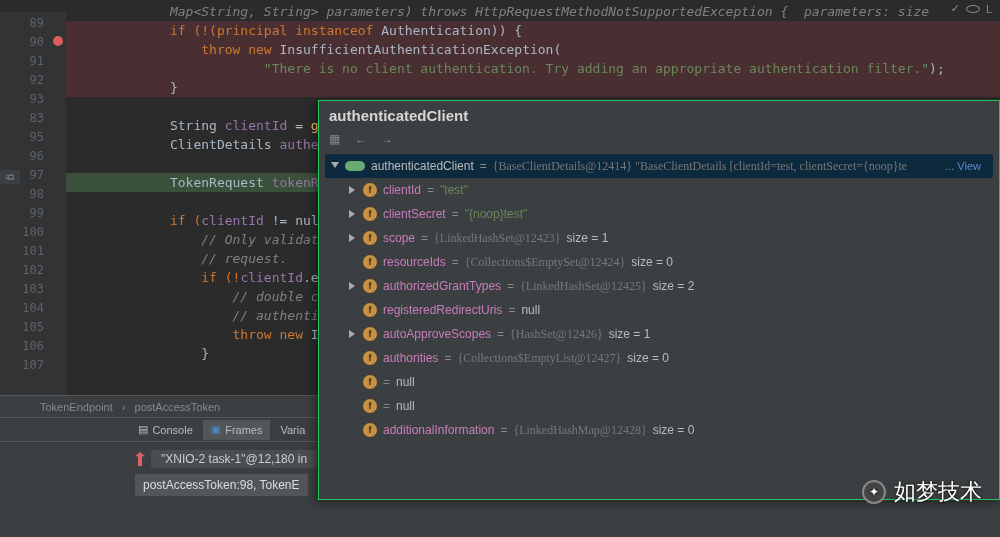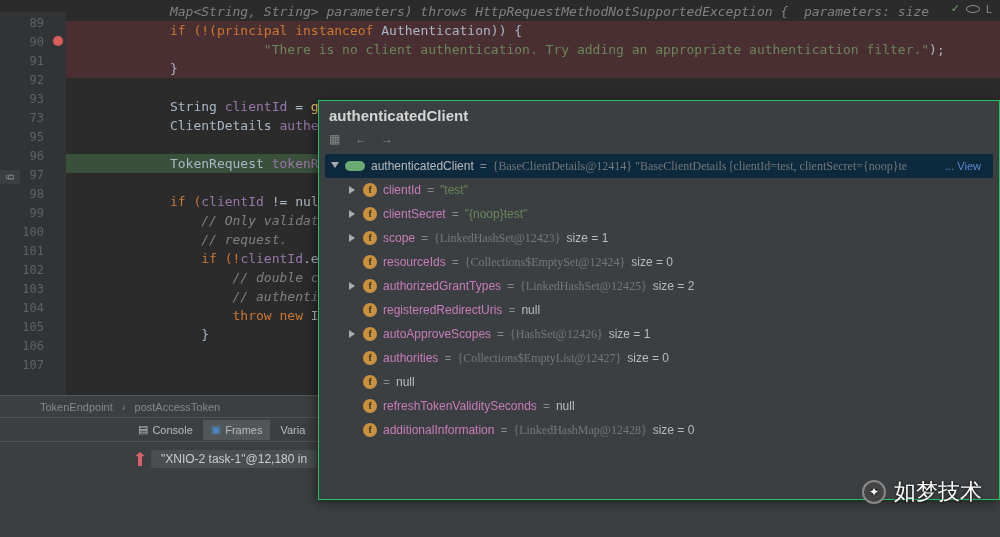--- a/index.html
+++ b/index.html
@@ -150,38 +150,39 @@
 
 <div class="side-tab">g</div>
 
 <div class="editor-area">
   <div class="gutter">
     <div class="ln">89</div>
     <div class="ln"><span>90</span><span class="mark"></span></div>
     <div class="ln">91</div>
     <div class="ln">92</div>
     <div class="ln">93</div>
-    <div class="ln">73</div>
+    <div class="ln">83</div>
     <div class="ln">95</div>
     <div class="ln">96</div>
     <div class="ln">97</div>
     <div class="ln">98</div>
     <div class="ln">99</div>
     <div class="ln">100</div>
     <div class="ln">101</div>
     <div class="ln">102</div>
     <div class="ln">103</div>
     <div class="ln">104</div>
     <div class="ln">105</div>
     <div class="ln">106</div>
     <div class="ln">107</div>
   </div>
   <div class="code">
     <div class="line cmt">            Map&lt;String, String&gt; parameters) throws HttpRequestMethodNotSupportedException {  parameters: size </div>
     <div class="line hl-err"><span class="kw">            if (!(principal </span><span class="kw">instanceof</span><span class="plain"> Authentication)) {</span></div>
+    <div class="line hl-err"><span class="kw">                throw new </span><span class="plain">InsufficientAuthenticationException</span><span class="plain">(</span></div>
     <div class="line hl-err"><span class="str">                        "There is no client authentication. Try adding an appropriate authentication filter."</span><span class="plain">);</span></div>
     <div class="line hl-err"><span class="plain">            }</span></div>
     <div class="line"></div>
     <div class="line"><span class="plain">            String </span><span class="var">clientId</span><span class="plain"> = </span><span class="fn">get</span></div>
     <div class="line"><span class="plain">            ClientDetails </span><span class="var">authent</span></div>
     <div class="line"></div>
     <div class="line hl-bp"><span class="plain">            TokenRequest </span><span class="var">tokenReq</span></div>
     <div class="line"></div>
     <div class="line"><span class="kw">            if (</span><span class="var">clientId</span><span class="plain"> != null</span></div>
     <div class="line"><span class="cmt">                // Only validate</span></div>
@@ -211,20 +212,21 @@
         <span>Frames</span>
       </div>
     <div class="dtab">
         <span>Varia</span>
       </div>
   </div>
   <div class="thread-row">
     <span class="pin"></span>
     <span class="thread-chip">"XNIO-2 task-1"@12,180 in</span>
   </div>
+  <div class="stack-row">postAccessToken:98, TokenE</div>
 </div>
 
 <div class="popup">
   <div class="popup-title">authenticatedClient</div>
   <div class="popup-toolbar">
     <span class="tbtn">▦</span>
     <span class="tbtn">←</span>
     <span class="tbtn">→</span>
   </div>
   <div class="tree">
@@ -300,21 +302,20 @@
         </div>
         <div class="node indent1">
           <span class="arrow none"></span>
           <span class="ficon">f</span>
           <span class="fsep"> = </span>
           <span class="fnum">null</span>
         </div>
         <div class="node indent1">
           <span class="arrow none"></span>
           <span class="ficon">f</span>
-          <span class="fname">refreshTokenValiditySeconds</span>
           <span class="fsep"> = </span>
           <span class="fnum">null</span>
         </div>
         <div class="node indent1">
           <span class="arrow none"></span>
           <span class="ficon">f</span>
           <span class="fname">additionalInformation</span>
           <span class="fsep"> = </span>
           <span class="fobj">{LinkedHashMap@12428}</span>
           <span class="fnum">  size = 0</span>

